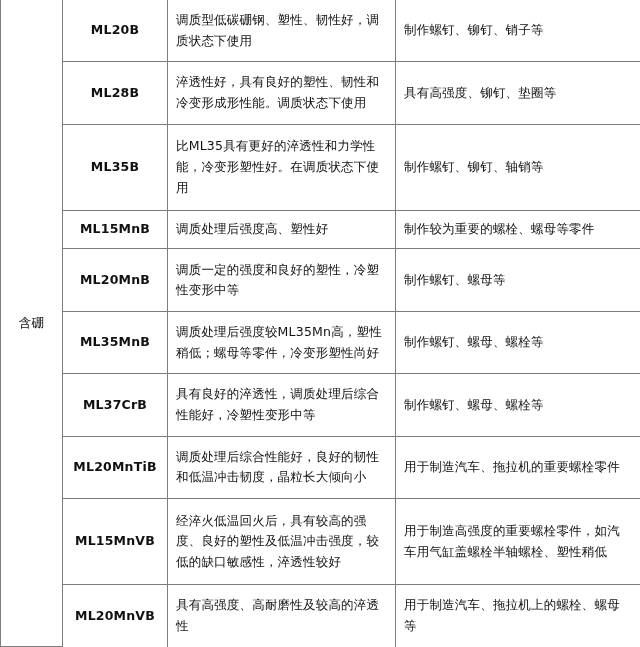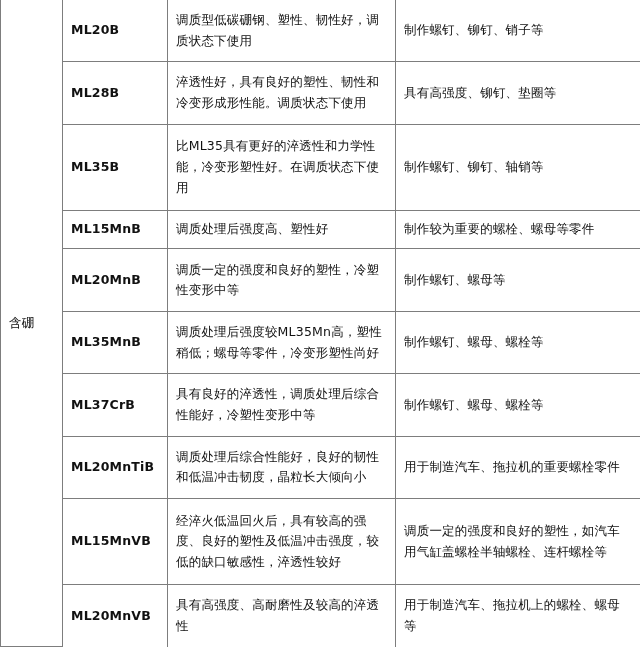--- a/index.html
+++ b/index.html
@@ -37,33 +37,33 @@
     line-height: 1.65;
     letter-spacing: 0.2px;
   }
   
   col.c-group { width: 62px; }
   col.c-grade { width: 105px; }
   col.c-props { width: 228px; }
   col.c-uses  { width: 245px; }
 
   td.group-cell {
-    text-align: left;
+    text-align: center;
     vertical-align: middle;
     font-size: 13px;
     border-left: 0;
     padding: 0 2px;
     color: #111;
   }
   td.group-cell .glabel {
     display: block;
     line-height: 1.35;
   }
   td.grade-cell {
-    text-align: left;
+    text-align: center;
     font-size: 13.5px;
     font-weight: 600;
     color: #111;
     letter-spacing: 0.3px;
   }
   td.props-cell, td.uses-cell {
     text-align: left;
     color: #111;
   }
   td.uses-cell {
@@ -138,21 +138,21 @@
 
       <tr>
         <td class="grade-cell">ML20MnTiB</td>
         <td class="props-cell">调质处理后综合性能好，良好的韧性和低温冲击韧度，晶粒长大倾向小</td>
         <td class="uses-cell">用于制造汽车、拖拉机的重要螺栓零件</td>
       </tr>
 
       <tr>
         <td class="grade-cell">ML15MnVB</td>
         <td class="props-cell tight">经淬火低温回火后，具有较高的强度、良好的塑性及低温冲击强度，较低的缺口敏感性，淬透性较好</td>
-        <td class="uses-cell tight">调质一定的强度和良好的塑性，如汽车用气缸盖螺栓半轴螺栓、连杆螺栓等</td>
+        <td class="uses-cell tight">用于制造高强度的重要螺栓零件，如汽车用气缸盖螺栓半轴螺栓、塑性稍低</td>
       </tr>
 
       <tr class="last-row">
         <td class="grade-cell">ML20MnVB</td>
         <td class="props-cell">具有高强度、高耐磨性及较高的淬透性</td>
         <td class="uses-cell">用于制造汽车、拖拉机上的螺栓、螺母等</td>
       </tr>
 
     </tbody>
   </table>

